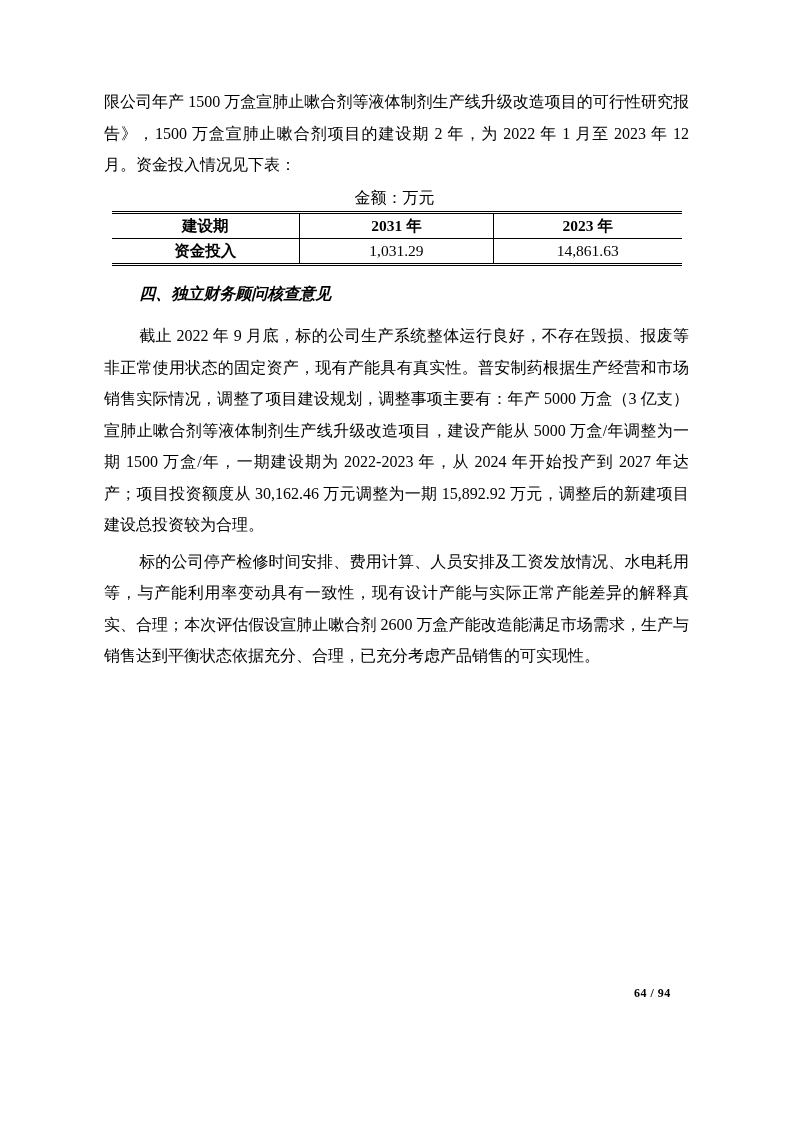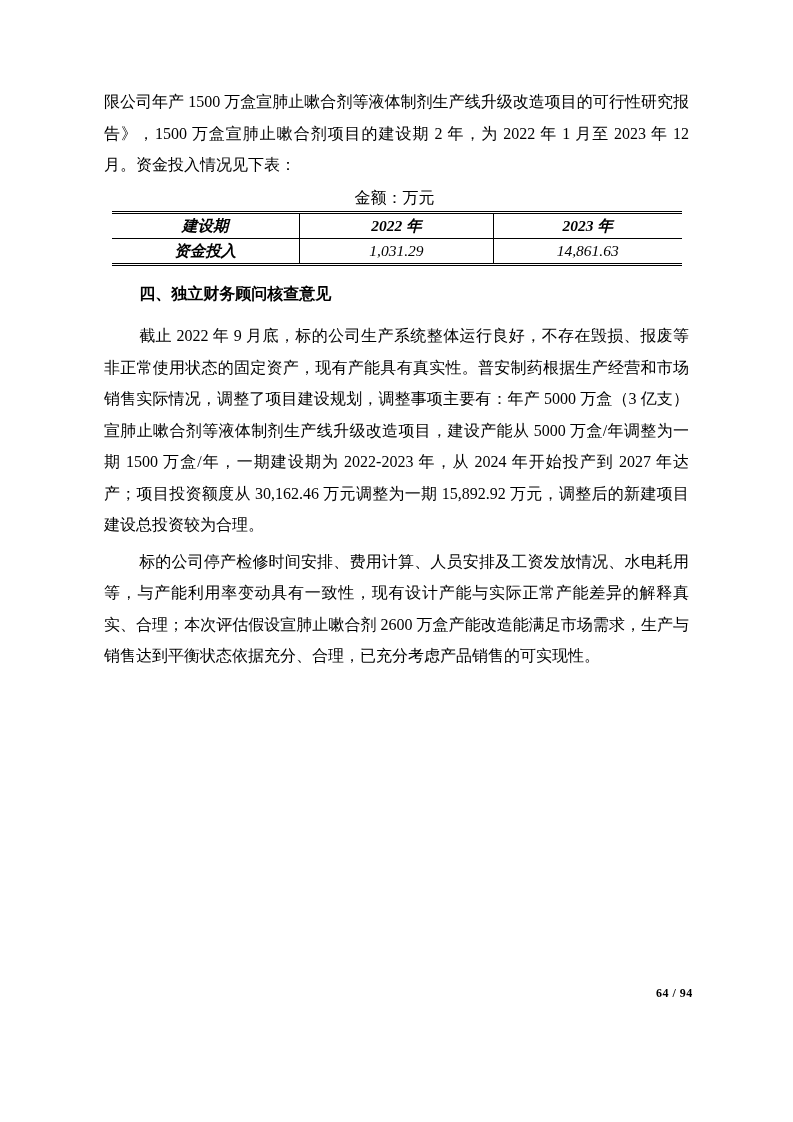--- a/index.html
+++ b/index.html
@@ -40,21 +40,20 @@
     padding-right: 4px;
     text-indent: 0;
   }
   table.data-table {
     width: 570px;
     margin: 1px auto 9px auto;
     border-collapse: collapse;
     border-top: 3px double #000;
     border-bottom: 3px double #000;
     font-size: 15.5px;
-    font-style: italic;
   }
   table.data-table th,
   table.data-table td {
     height: 24px;
     padding: 0 4px;
     text-align: center;
     vertical-align: middle;
     line-height: 24px;
   }
   table.data-table th {
@@ -75,24 +74,25 @@
   table.data-table th.row-label {
     font-weight: bold;
   }
   table.data-table col.c1 { width: 33%; }
   table.data-table col.c2 { width: 34%; }
   table.data-table col.c3 { width: 33%; }
   .section-heading {
     font-weight: bold;
     margin: 12px 0 11px 0;
     text-indent: 2.2em;
+    font-style: italic;
   }
   .page-number {
     position: absolute;
-    left: 656px;
+    left: 634px;
     top: 986px;
     font-size: 12px;
     font-weight: bold;
     font-family: "Liberation Serif", "DejaVu Serif", serif;
     letter-spacing: 0.5px;
   }
 </style>
 </head>
 <body>
 
@@ -105,21 +105,21 @@
 
     <table class="data-table">
       <colgroup>
         <col class="c1">
           <col class="c2">
           <col class="c3">
       </colgroup>
       <thead>
         <tr>
           <th class="row-label">建设期</th>
-          <th>2022 年</th>
+          <th>2031 年</th>
           <th>2023 年</th>
         </tr>
       </thead>
       <tbody>
         <tr>
           <td class="row-label">资金投入</td>
           <td>1,031.29</td>
           <td>14,861.63</td>
         </tr>
       </tbody>

